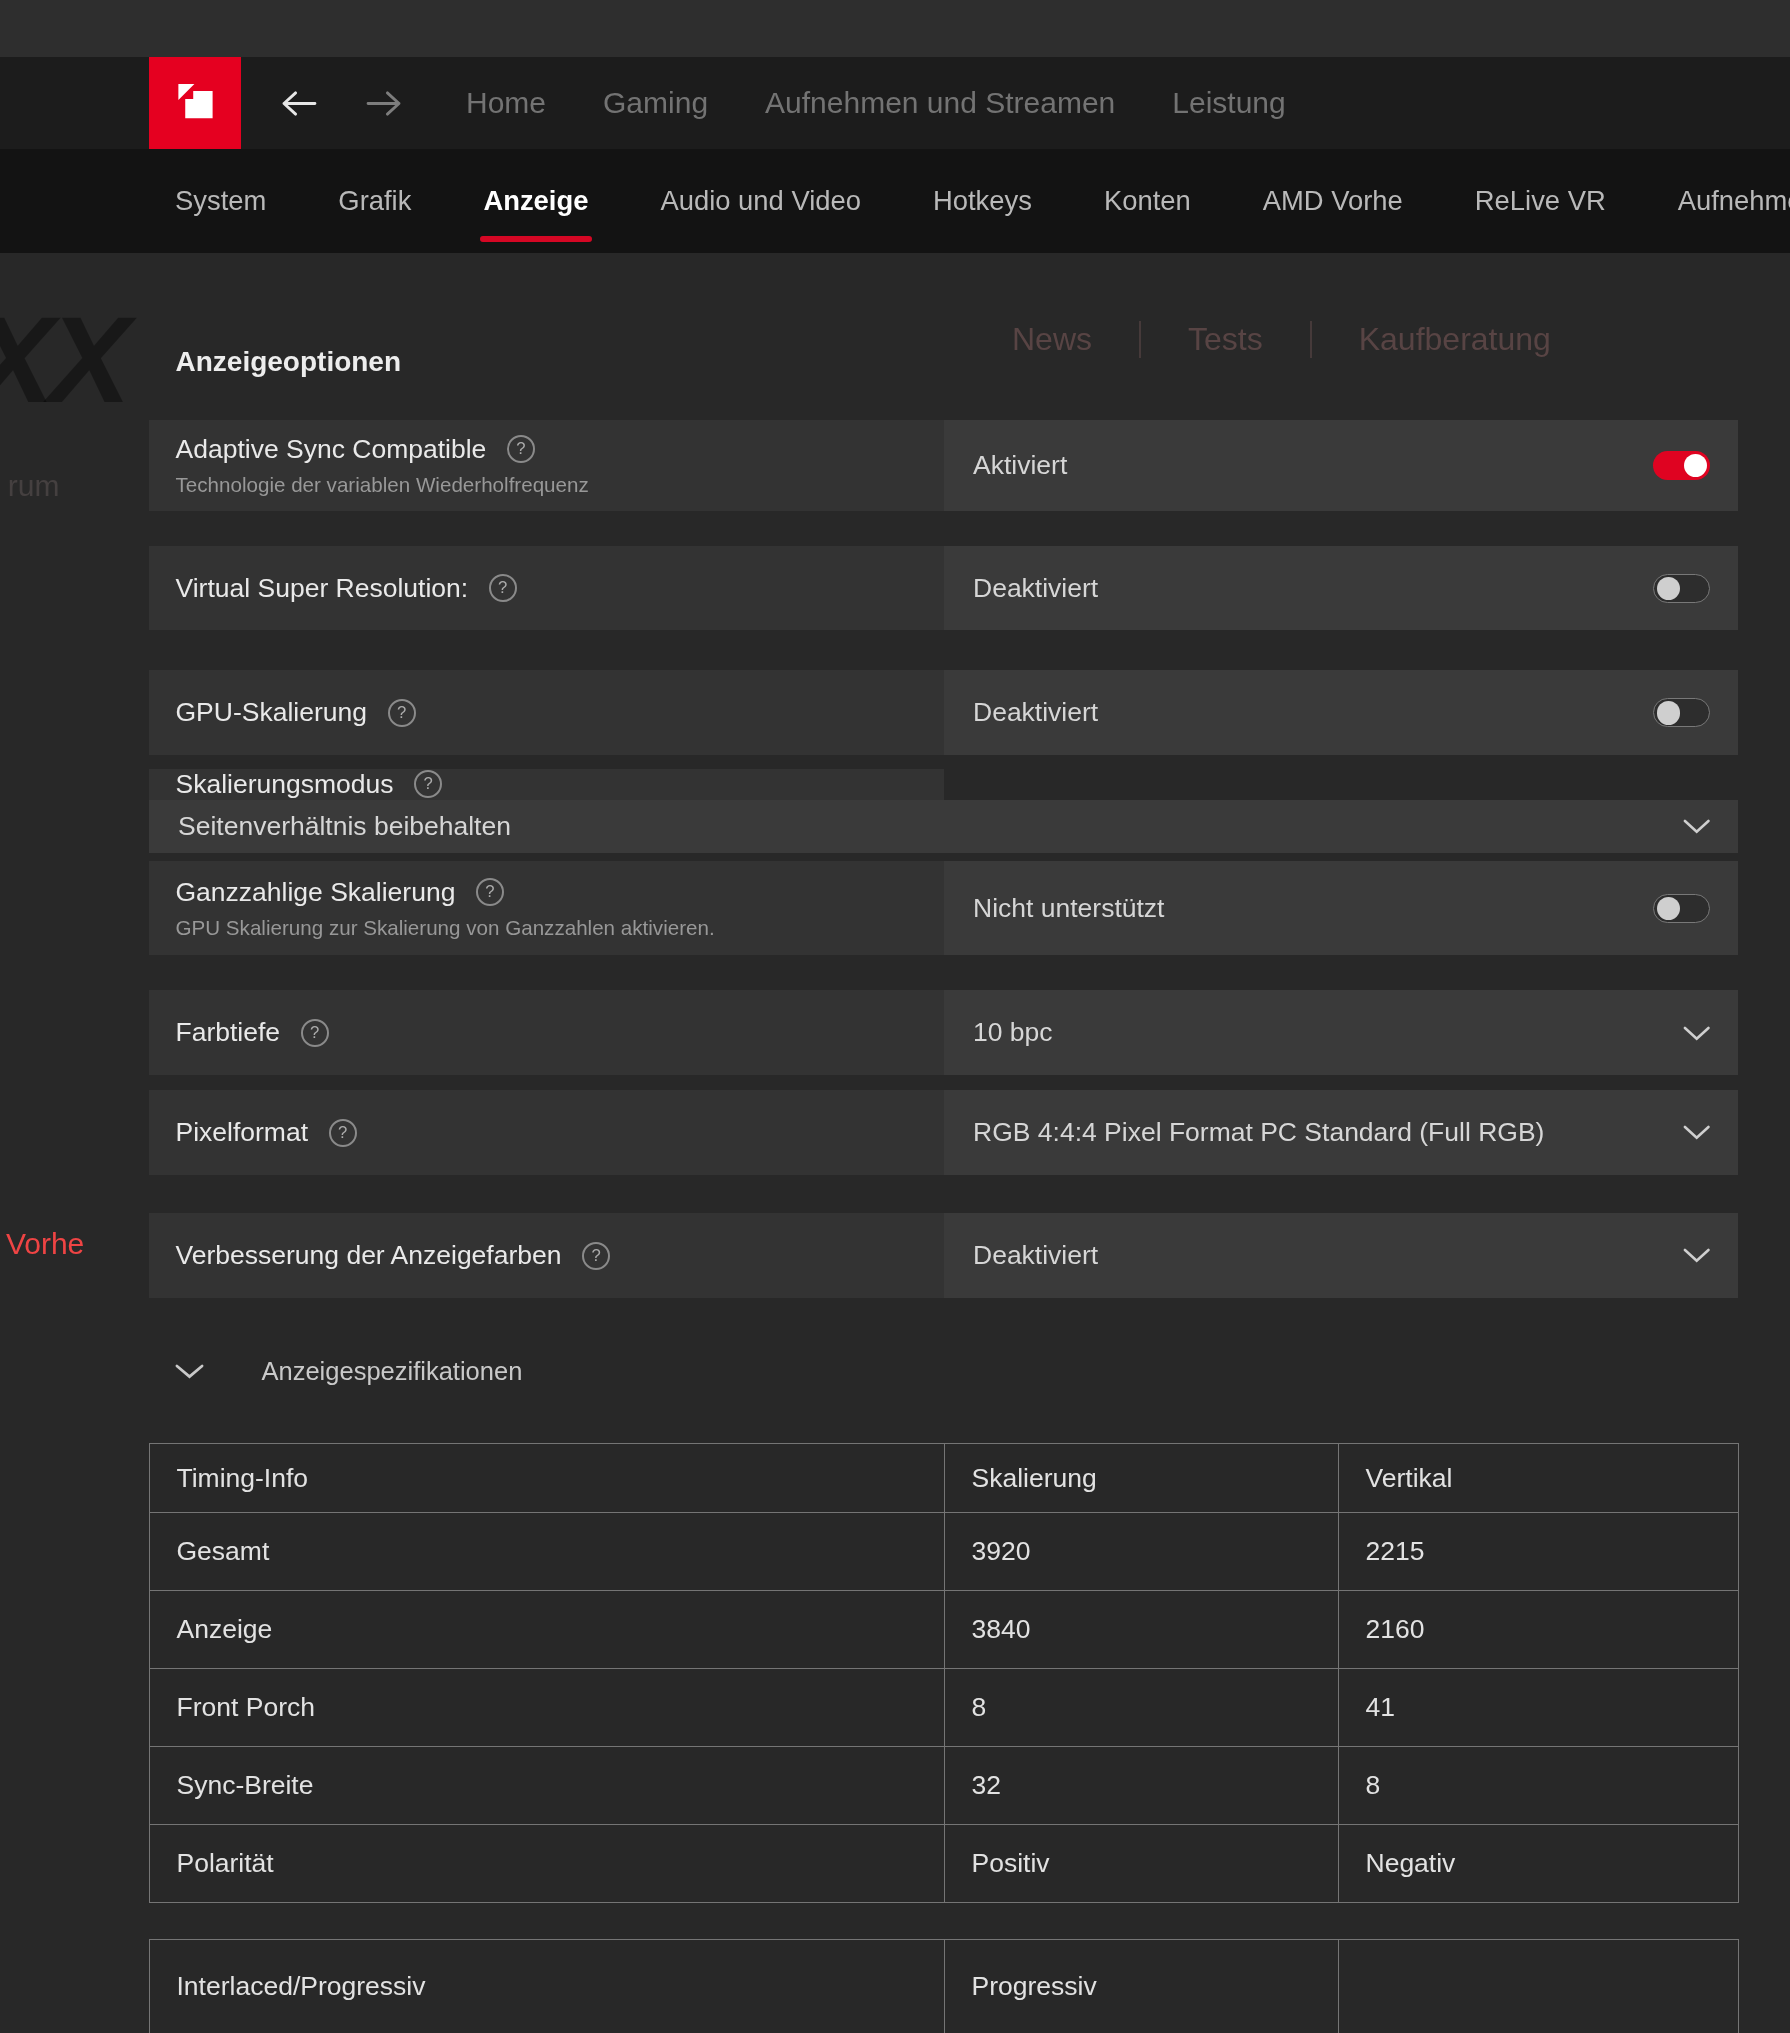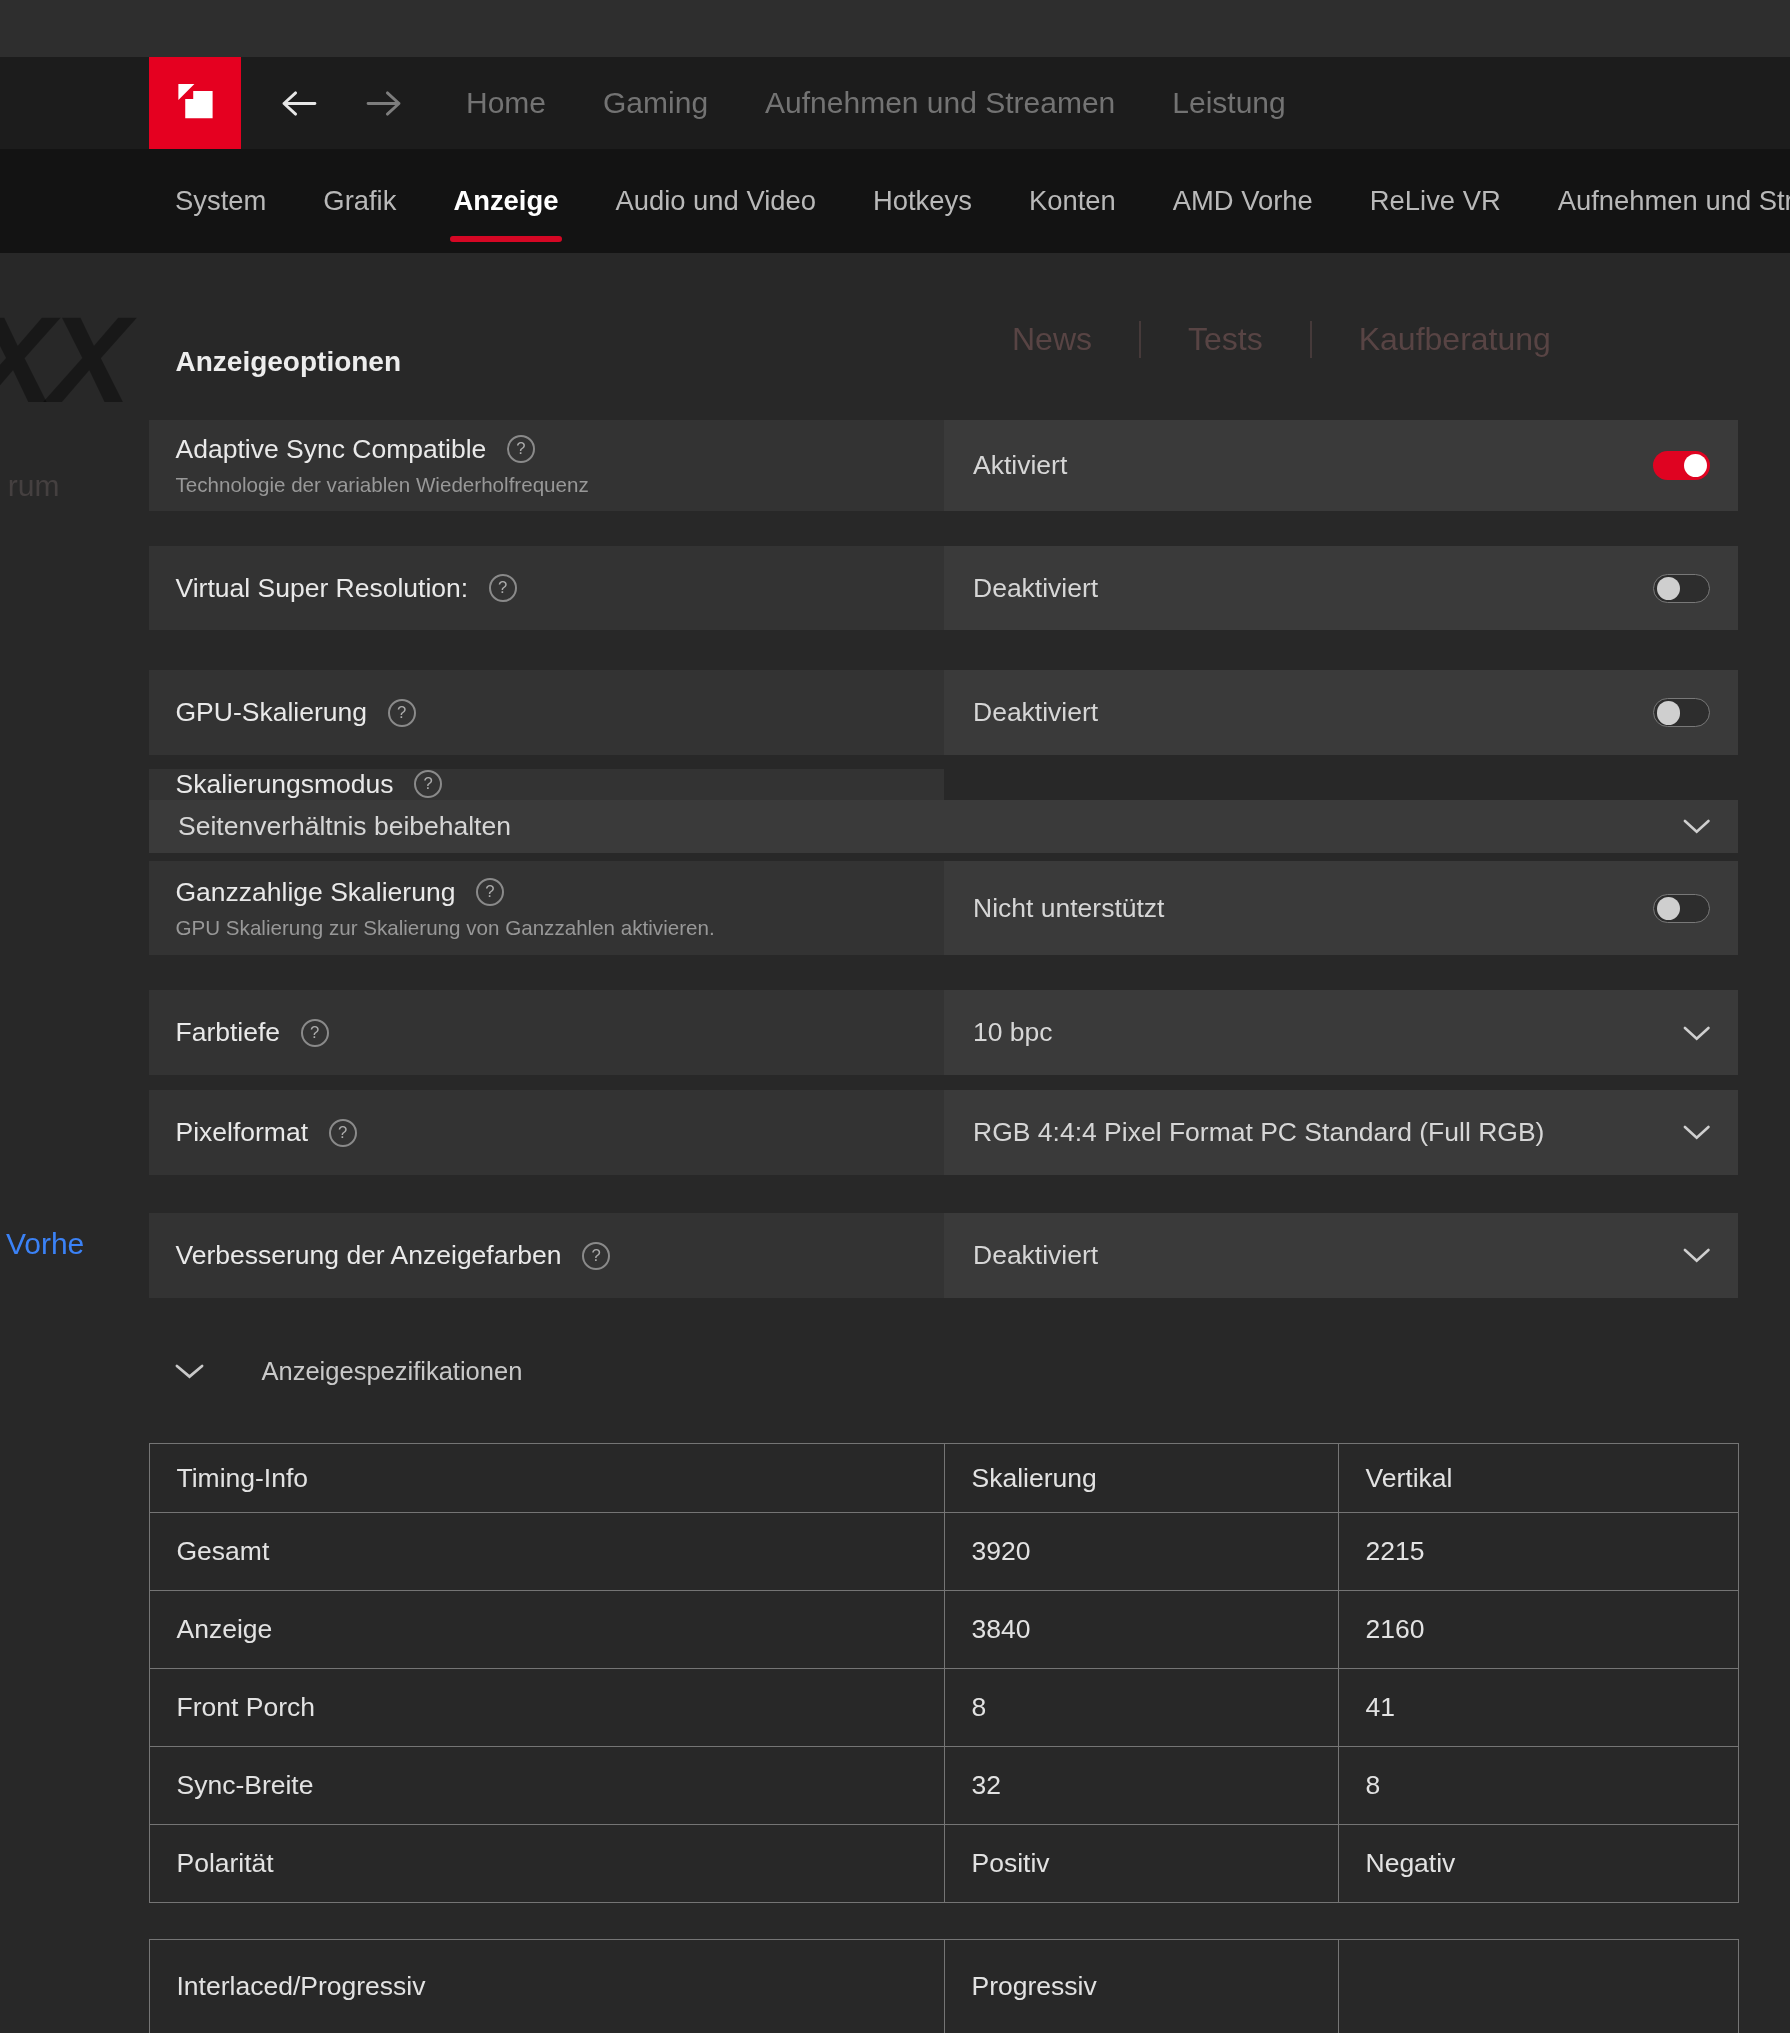--- a/index.html
+++ b/index.html
@@ -9,32 +9,32 @@
     font-family:"Liberation Sans", sans-serif;
     -webkit-font-smoothing:antialiased;
   }
   
   .backdrop{position:absolute;inset:0;z-index:1;}
   .bd-logo{position:absolute;top:289px;left:-27.4px;font-size:123px;font-weight:700;font-style:italic;color:rgba(0,0,0,0.38);letter-spacing:-5.9px;}
   .bd-menu{position:absolute;top:321px;left:965px;display:flex;align-items:center;font-size:32px;color:#584444;}
   .bd-menu .bd-item{padding:0 47px;}
   .bd-menu .bd-item + .bd-item{border-left:2px solid #463a3a;}
   .bd-frag1{position:absolute;top:469px;left:7.8px;font-size:30px;color:#454040;}
-  .bd-frag2{position:absolute;top:1227px;left:5.9px;font-size:30px;color:#3b82f6;}
+  .bd-frag2{position:absolute;top:1227px;left:5.9px;font-size:30px;color:#ef4444;}
 
   
   .top-strip{position:absolute;top:0;left:0;right:0;height:57px;background:#2e2e2e;z-index:3;}
   .topbar{position:absolute;top:57px;left:0;right:0;height:92px;background:#1c1c1c;display:flex;align-items:center;z-index:3;}
   .amd-logo{width:92px;height:92px;background:#e50020;margin-left:149px;display:flex;align-items:center;justify-content:center;flex:none;}
   .nav-arrows{display:flex;align-items:center;gap:45px;margin-left:37px;}
   .nav-arrow{display:flex;align-items:center;}
   .nav-items{display:flex;align-items:center;gap:57px;margin-left:61px;font-size:30px;color:#737373;white-space:nowrap;}
   .nav-item{cursor:default;}
 
-  .tabbar{position:absolute;top:149px;left:0;right:0;height:104px;background:#131313;display:flex;align-items:center;padding-left:175px;gap:57px;font-size:27.4px;color:#b9b9b9;white-space:nowrap;overflow:hidden;z-index:3;}
+  .tabbar{position:absolute;top:149px;left:0;right:0;height:104px;background:#131313;display:flex;align-items:center;padding-left:175px;gap:72px;font-size:27.4px;color:#b9b9b9;white-space:nowrap;overflow:hidden;z-index:3;}
   .tab{position:relative;height:100%;display:flex;align-items:center;flex:none;}
   .tab.active{color:#ffffff;font-weight:700;}
   .tab.active::after{content:"";position:absolute;left:-3.9px;right:-3.9px;bottom:10.8px;height:5.9px;background:#d50724;border-radius:2.9px;}
 
   
   .content{position:absolute;top:253px;left:149px;width:1589px;z-index:2;}
   .page-title{margin:93px 0 42px 26.5px;font-size:28px;font-weight:600;color:#ededed;}
 
   .srow{display:flex;}
   .srow-left{width:795px;flex:none;background:#333333;display:flex;flex-direction:column;justify-content:center;padding-left:26.5px;box-sizing:border-box;}

